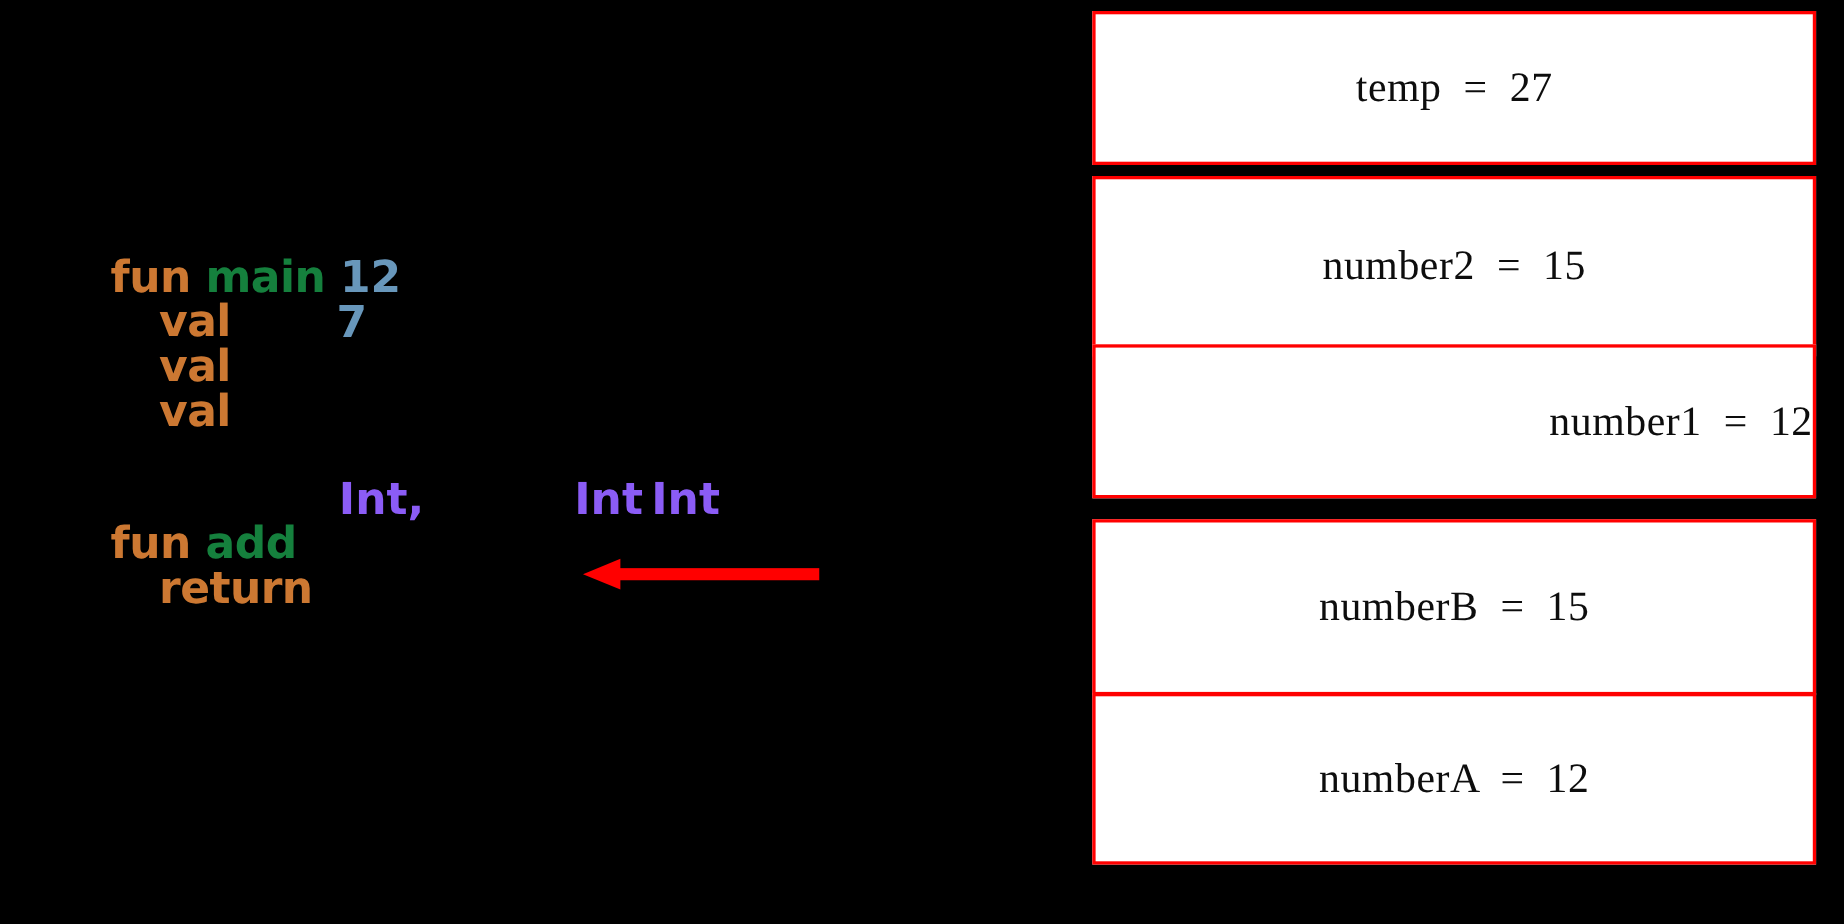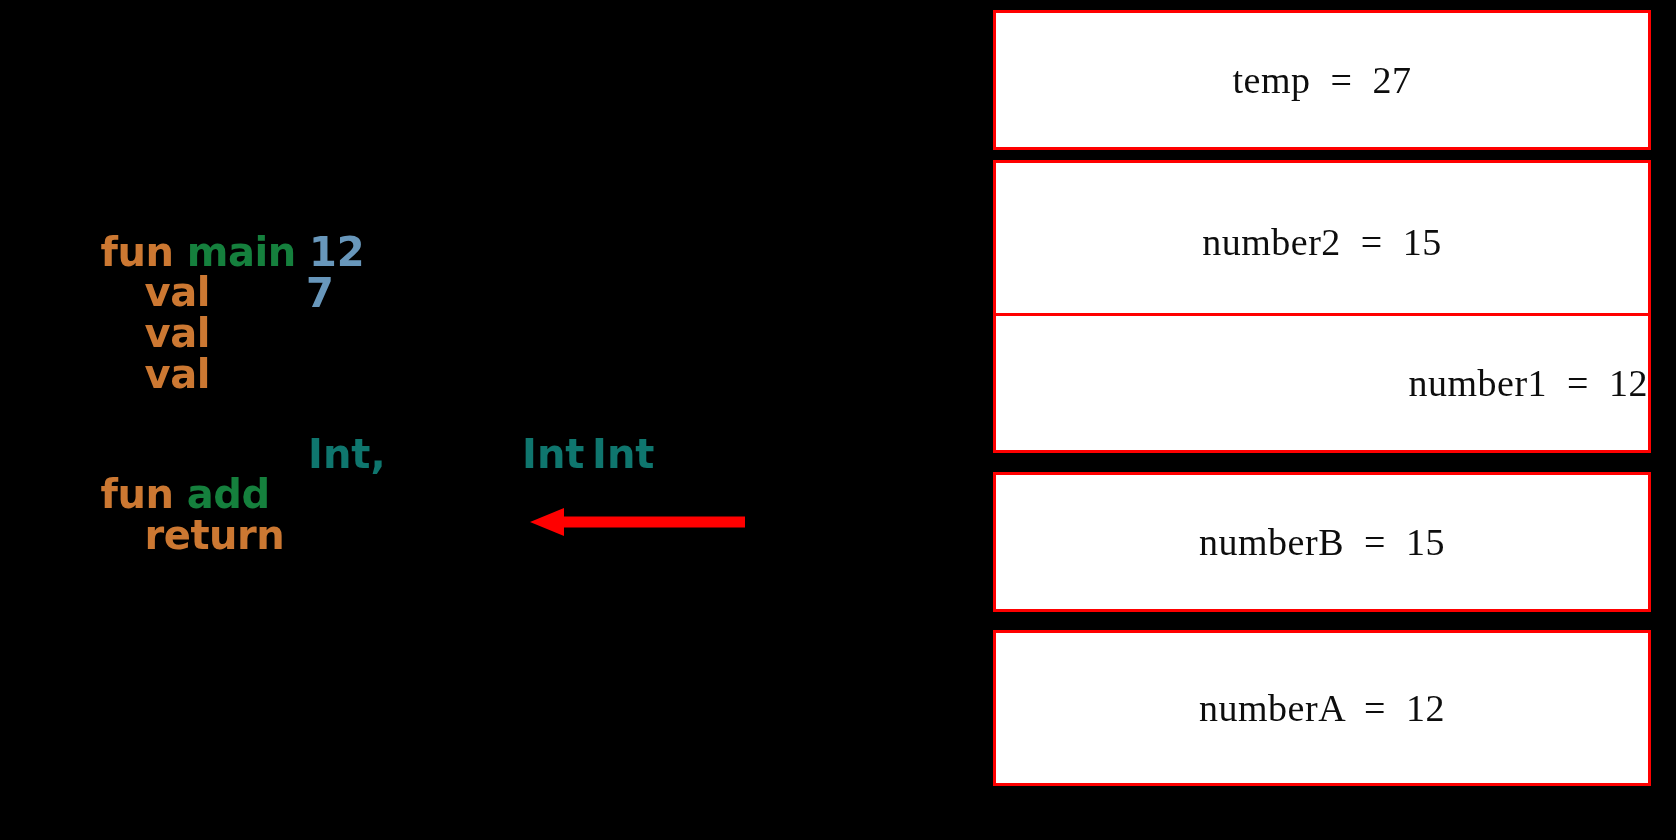--- a/index.html
+++ b/index.html
@@ -30,21 +30,21 @@
     font-family: "DejaVu Sans", sans-serif;
     font-size: 40px;
     font-weight: 600;
     letter-spacing: -0.5px;
     line-height: 1;
   }
   .tok { white-space: pre; }
   .kw      { color: #CC7832; }
   .fname   { color: #15803d; }
   .num     { color: #6897BB; }
-  .type    { color: #0f766e; }
+  .type    { color: #8b5cf6; }
   .hidden-tok { color: #000000; }
 
   
   #line-fun-main  { left: 20px;  top: 192px; }
   #line-val-1     { left: 64px;  top: 232px; }
   #line-val-2     { left: 64px;  top: 273px; }
   #line-val-3     { left: 64px;  top: 314px; }
   #line-fun-add   { left: 20px;  top: 434px; }
   #line-return    { left: 64px;  top: 475px; }
 
@@ -95,21 +95,21 @@
     color: #0D0D0D;
     font-family: Liberation Serif, serif;
     font-size: 38px;
     font-weight: 400;
     letter-spacing: 0.5px;
     white-space: pre;
   }
   #stack-box-0 { top: 10px;  height: 140px; }
   #stack-box-1 { top: 160px; height: 164px; }
   #stack-box-2 { top: 313px; height: 140px; justify-content: flex-end; }
-  #stack-box-3 { top: 472px; height: 140px; }
+  #stack-box-3 { top: 472px; height: 160px; }
   #stack-box-4 { top: 630px; height: 156px; }
 </style>
 </head>
 <body>
 
 <div id="page">
 
   <div id="code-panel">
 
     <div class="code-line" id="line-fun-main">

